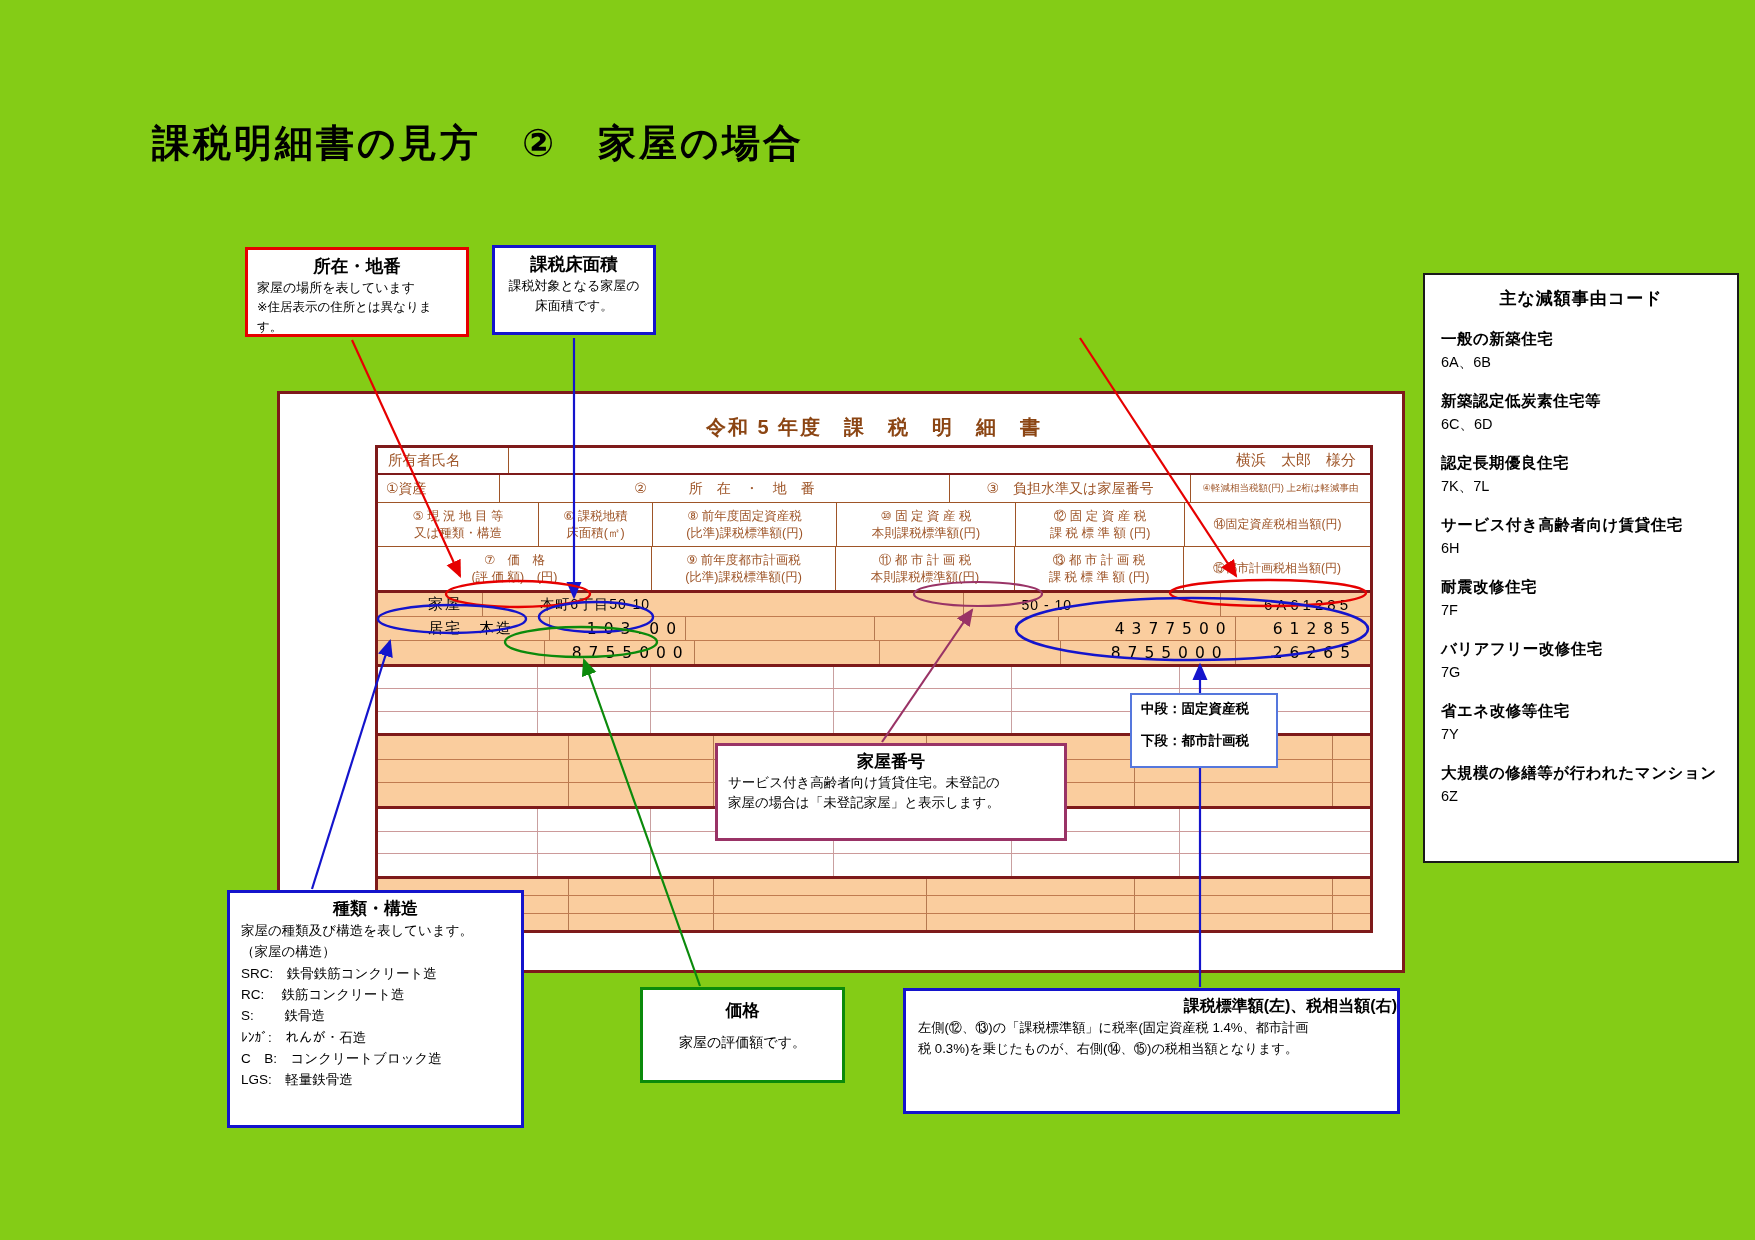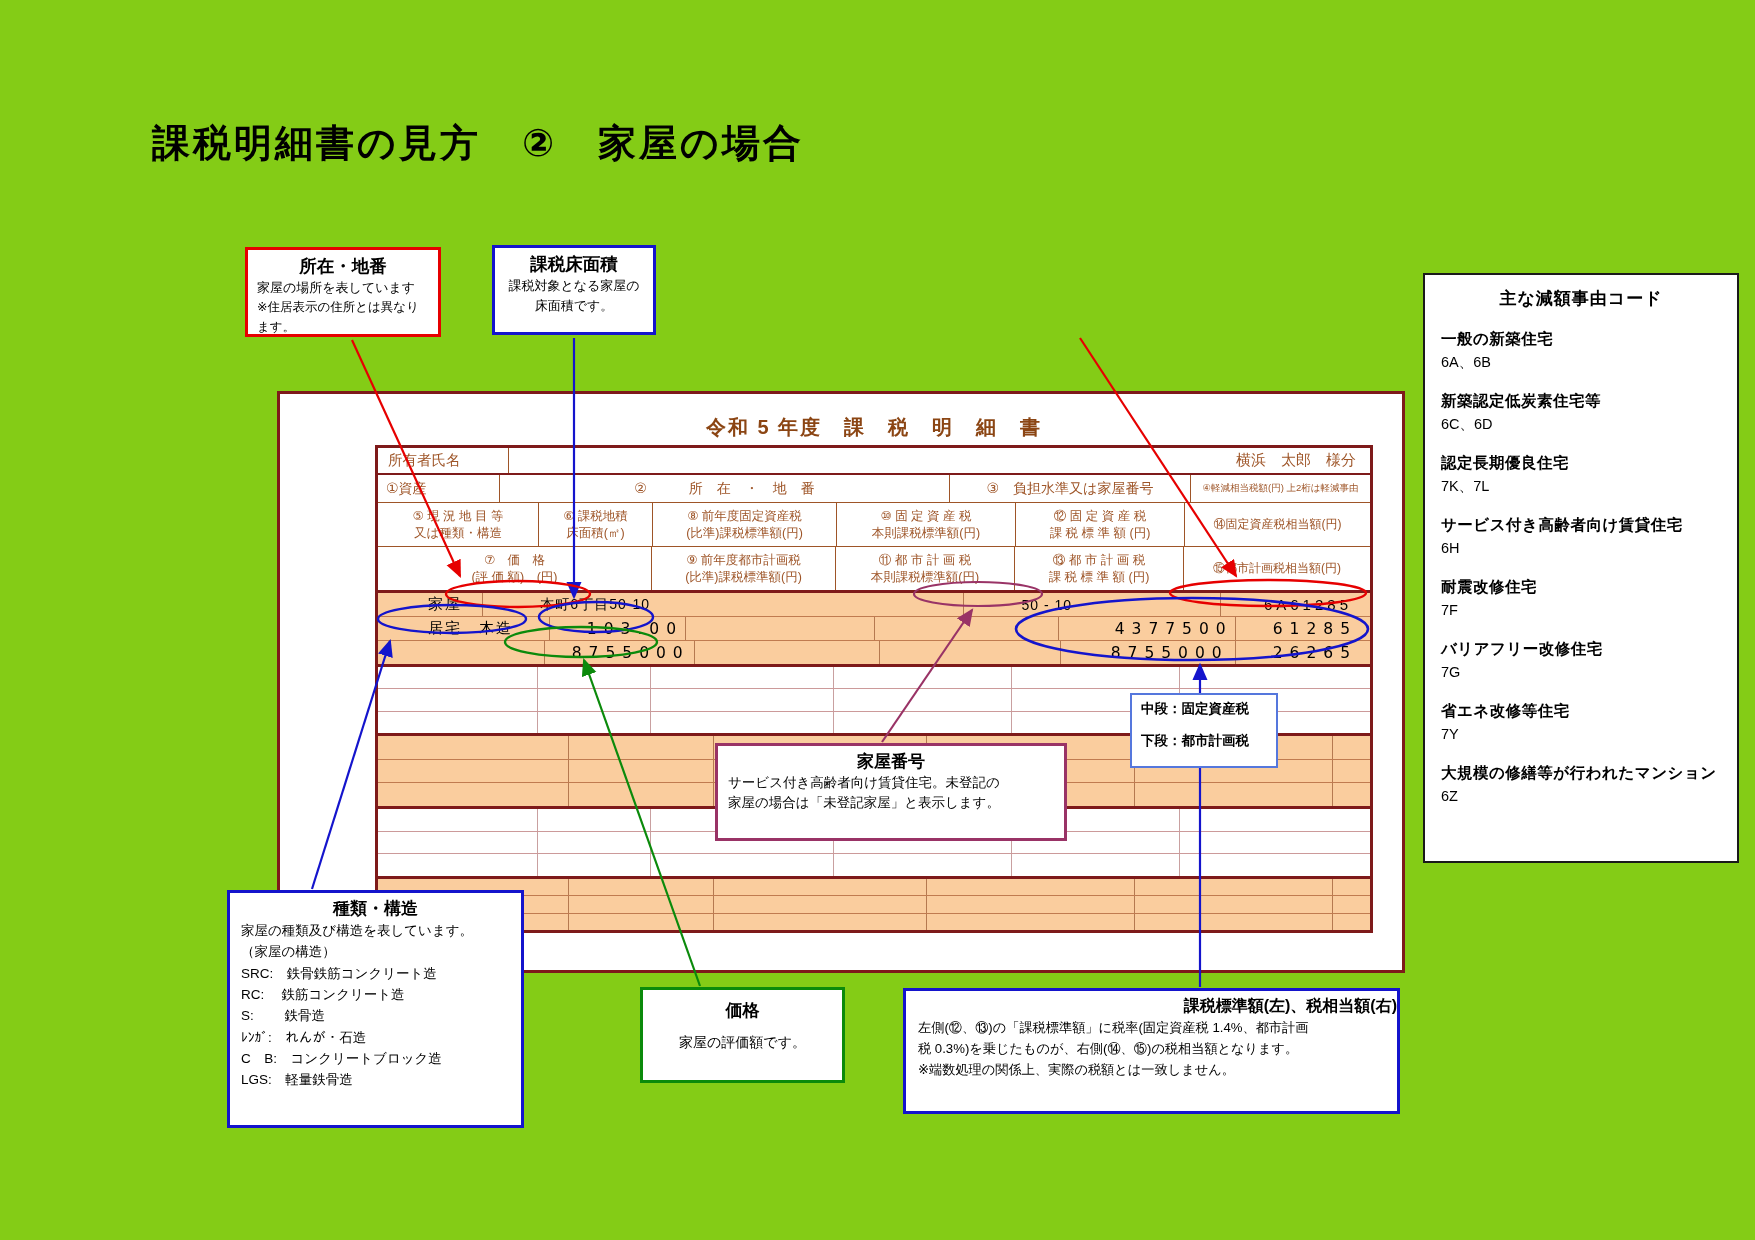--- a/index.html
+++ b/index.html
@@ -95,21 +95,21 @@
   .kazei-box .t{font-size:16px;font-weight:bold;text-align:right;margin-top:5px;}
   .kazei-box .l{font-size:13.2px;padding:0 12px;line-height:1.6;}
 </style>
 </head>
 <body>
 
 <div class="page">
 
   <div class="abs page-title">課税明細書の見方　②　家屋の場合</div>
 
-  <div class="abs co co-red" style="left:245px;top:247px;width:196px;height:90px;">
+  <div class="abs co co-red" style="left:245px;top:247px;width:224px;height:90px;">
     <div class="co-title">所在・地番</div>
     <div class="co-line">家屋の場所を表しています</div>
     <div class="co-line" style="font-size:12.5px;">※住居表示の住所とは異なります。</div>
   </div>
 
   <div class="abs co co-blue co-center" style="left:492px;top:245px;width:164px;height:90px;">
     <div class="co-title">課税床面積</div>
     <div class="co-line">課税対象となる家屋の</div>
     <div class="co-line">床面積です。</div>
   </div>
@@ -386,16 +386,15 @@
 
   <div class="abs ann kakaku-box">
     <div class="t">価格</div>
     <div class="l">家屋の評価額です。</div>
   </div>
 
   <div class="abs ann kazei-box">
     <div class="t">課税標準額(左)、税相当額(右)</div>
     <div class="l">左側(⑫、⑬)の「課税標準額」に税率(固定資産税 1.4%、都市計画</div>
     <div class="l">税 0.3%)を乗じたものが、右側(⑭、⑮)の税相当額となります。</div>
-    <div class="l">※端数処理の関係上、実際の税額とは一致しません。</div>
   </div>
 
 </div>
 
 </body></html>

